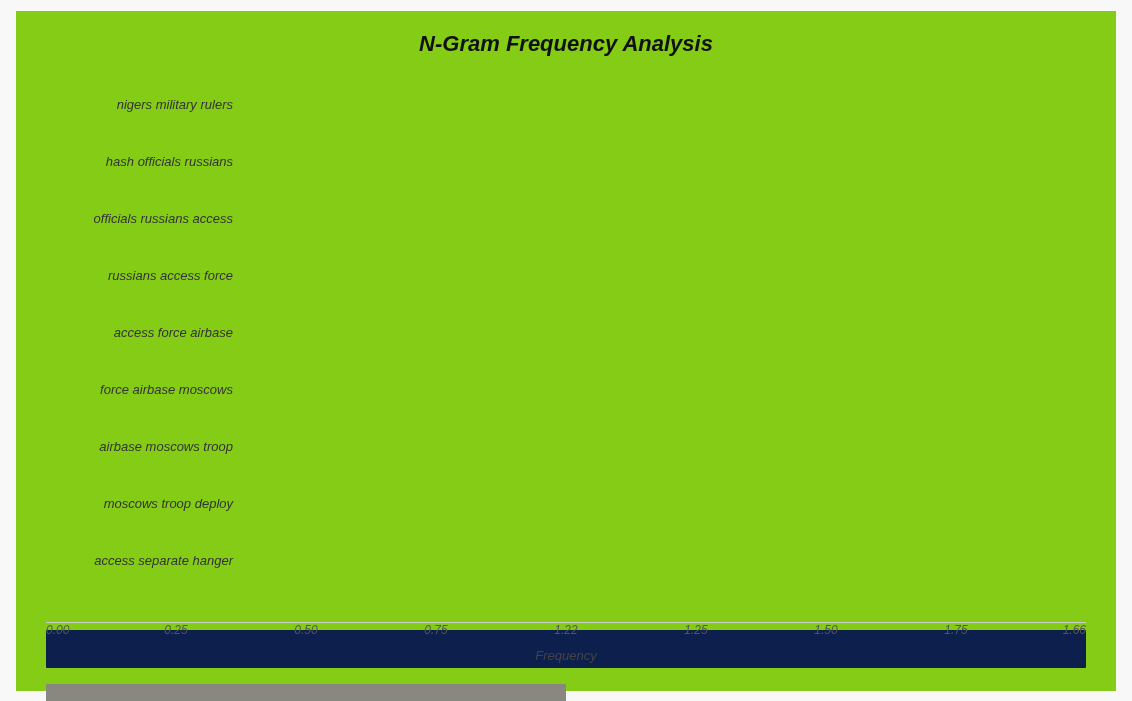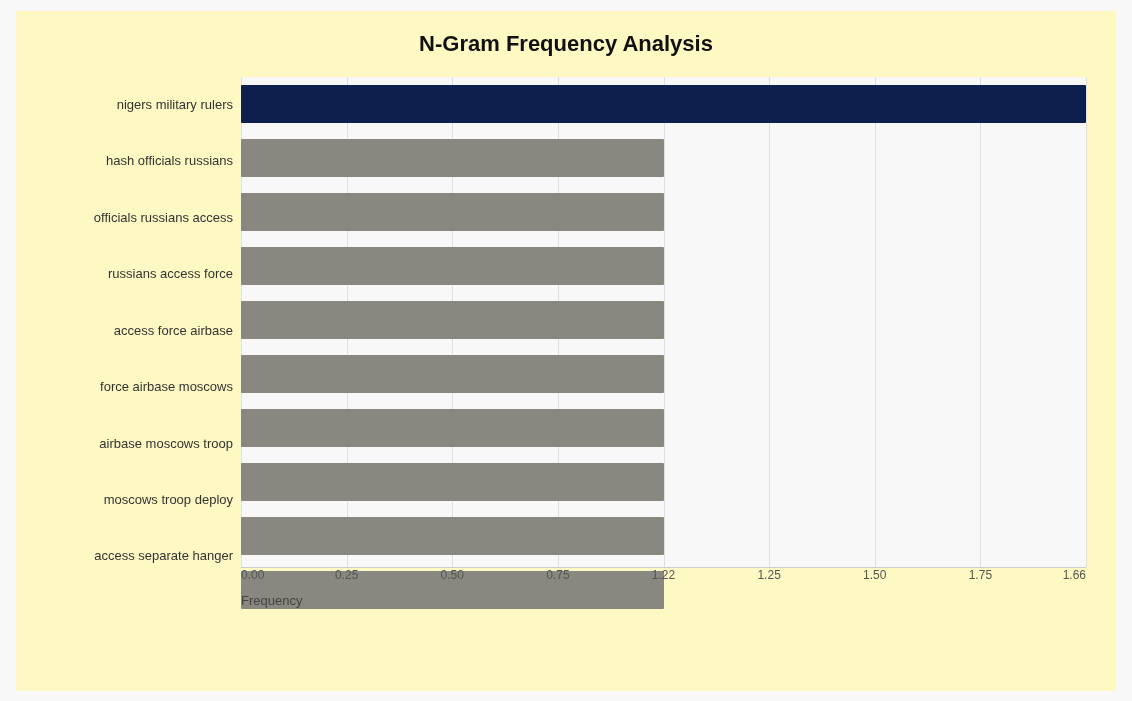--- a/index.html
+++ b/index.html
@@ -8,34 +8,35 @@
       height: 701px;
       background: #f8f8f8;
       font-family: Arial, sans-serif;
       display: flex;
       align-items: center;
       justify-content: center;
     }
     .chart-container {
       width: 1100px;
       height: 680px;
-      background: #fef9c3;
+      background: #84cc16;
       padding: 20px 30px 60px 30px;
       position: relative;
+      font-style: italic;
     }
     .chart-title {
       text-align: center;
       font-size: 22px;
       font-weight: bold;
       color: #111;
       margin-bottom: 20px;
     }
     .chart-area {
       display: flex;
-      flex-direction: row;
+      flex-direction: column;
       width: 100%;
       height: calc(100% - 60px);
     }
     .y-axis {
       display: flex;
       flex-direction: column;
       justify-content: space-around;
       width: 195px;
       flex-shrink: 0;
       padding-right: 8px;
@@ -94,20 +95,21 @@
     .bar-gray {
       background-color: #888880;
     }
     .x-axis {
       height: 50px;
       position: relative;
       display: flex;
       flex-direction: column;
     }
     .x-axis-label {
+      text-align: center;
       font-size: 13px;
       color: #444;
       margin-top: 5px;
     }
     .x-axis-line {
       width: 100%;
       height: 1px;
       background: #ccc;
     }
     .ticks-row {

